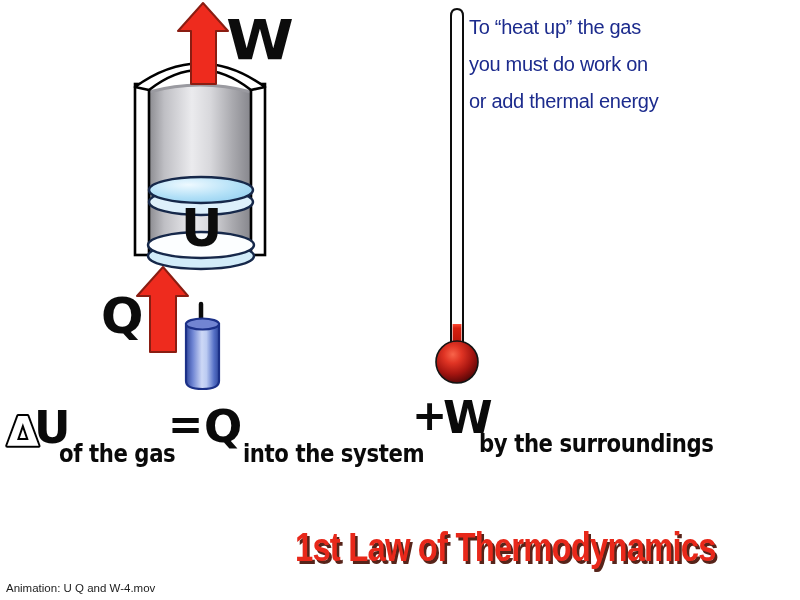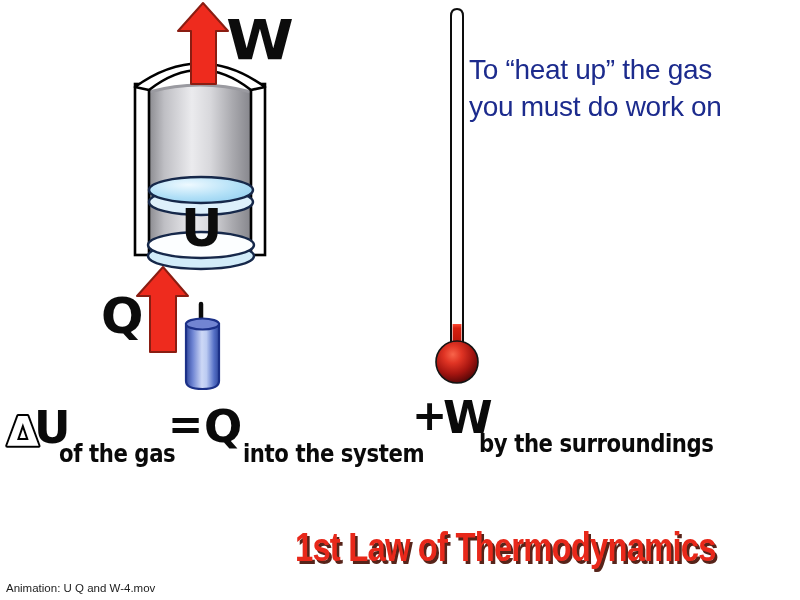--- a/index.html
+++ b/index.html
@@ -14,21 +14,21 @@
     position:absolute; font-family:"DejaVu Sans", sans-serif;
     font-weight:bold; color:#0c0c0c; line-height:1; white-space:nowrap;
   }
   .lbl-w { left:226px; top:12px; font-size:56px; transform:scaleX(1.1); transform-origin:0 0; }
   .lbl-u { left:181px; top:203px; font-size:51px; }
   .lbl-q { left:101px; top:291px; font-size:50px; }
 
   
   .note {
     position:absolute; left:469px; top:9px; width:320px;
-    font-size:28px; line-height:36.8px; color:#1c2b8d; letter-spacing:-0.3px;margin-top:43px;
+    font-size:20px; line-height:36.8px; color:#1c2b8d; letter-spacing:-0.3px;
   }
 
   
   .eq span, .eq svg { position:absolute; }
   .eq span {
     font-family:"DejaVu Sans", sans-serif; font-weight:bold;
     color:#0a0a0a; line-height:1; white-space:nowrap;
   }
   .big  { font-size:45px; }
   .sub  { font-size:25px; letter-spacing:-0.5px; transform:scaleX(0.85); transform-origin:0 0; }
@@ -132,20 +132,21 @@
     </g>
   </svg>
 
   <div class="lbl lbl-w">W</div>
   <div class="lbl lbl-u">U</div>
   <div class="lbl lbl-q">Q</div>
 
   <div class="note">
     <div>To “heat up” the gas</div>
     <div>you must do work on</div>
+    <div>or add thermal energy</div>
   </div>
 
   <div class="eq">
     <svg class="delta-svg" width="36" height="38">
       <text x="2" y="33" font-family="DejaVu Sans, sans-serif" font-size="41" font-weight="bold" fill="#ffffff" stroke="#000000" stroke-width="4" paint-order="stroke" stroke-linejoin="round">Δ</text>
     </svg>
     <span class="big pos-u">U</span>
     <span class="sub pos-sub1">of the gas</span>
     <span class="big pos-eq">=</span>
     <span class="big pos-q">Q</span>

